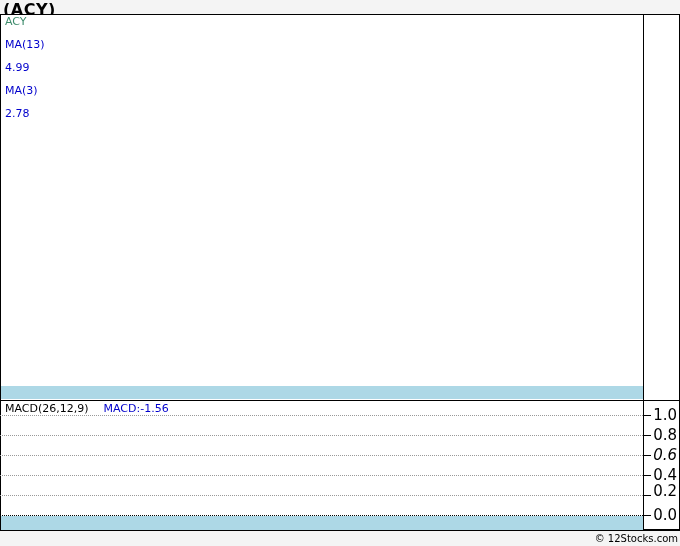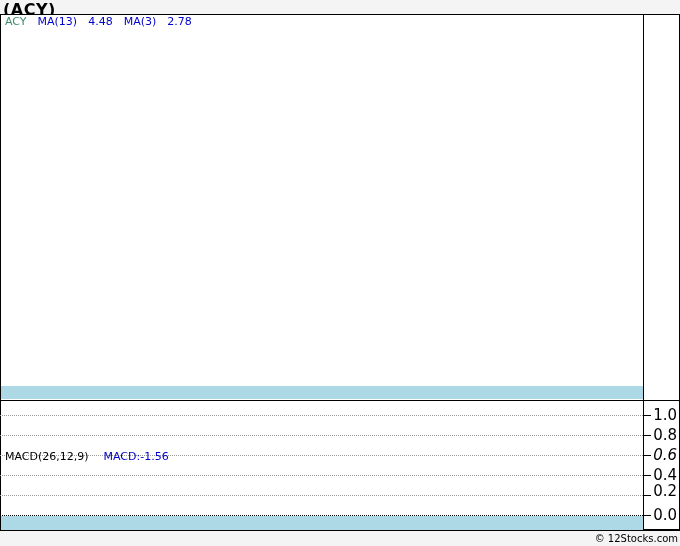--- a/index.html
+++ b/index.html
@@ -32,25 +32,25 @@
   .band {
     position:absolute; left:1px; width:642px;
     background:#add8e6;
   }
   .band-main { top:386px; height:13px; }
   .band-macd { top:516px; height:14px; }
   .legend {
     position:absolute; font-size:11px; line-height:12px;
     display:flex; align-items:baseline; white-space:nowrap;
   }
-  .legend-main { left:5px; top:16px; gap:11px; }
+  .legend-main { left:5px; top:16px; gap:11px;flex-direction:column; }
   .legend-macd { left:5px; top:403px; gap:15px; }
   .sym-label { color:#3d8b6b; }
   .ma-text   { color:#0000cc; }
-  .macd-name { color:#000000;margin-top:48px; }
+  .macd-name { color:#000000; }
   .macd-value{ color:#0000cc; }
   .gridline {
     position:absolute; left:0; width:643px; height:0;
     border-top:1px dotted #999999;
   }
   .gridline-zero { border-top:1px dotted #000000; }
   .g1 { top:415px; } .g2 { top:435px; } .g3 { top:455px; }
   .g4 { top:475px; } .g5 { top:495px; } .g6 { top:515px; }
   .tick {
     position:absolute; left:644px; width:7px; height:1px;
@@ -100,21 +100,21 @@
 <div class="ylabel y1">1.0</div>
 <div class="ylabel y2">0.8</div>
 <div class="ylabel y3">0.6</div>
 <div class="ylabel y4">0.4</div>
 <div class="ylabel y5">0.2</div>
 <div class="ylabel y6">0.0</div>
 
 <div class="legend legend-main">
   <span class="sym-label">ACY</span>
   <span class="ma-text">MA(13)</span>
-  <span class="ma-text">4.48</span>
+  <span class="ma-text">4.99</span>
   <span class="ma-text">MA(3)</span>
   <span class="ma-text">2.78</span>
 </div>
 
 <div class="legend legend-macd">
   <span class="macd-name">MACD(26,12,9)</span>
   <span class="macd-value">MACD:-1.56</span>
 </div>
 
 <div class="watermark">© 12Stocks.com</div>

